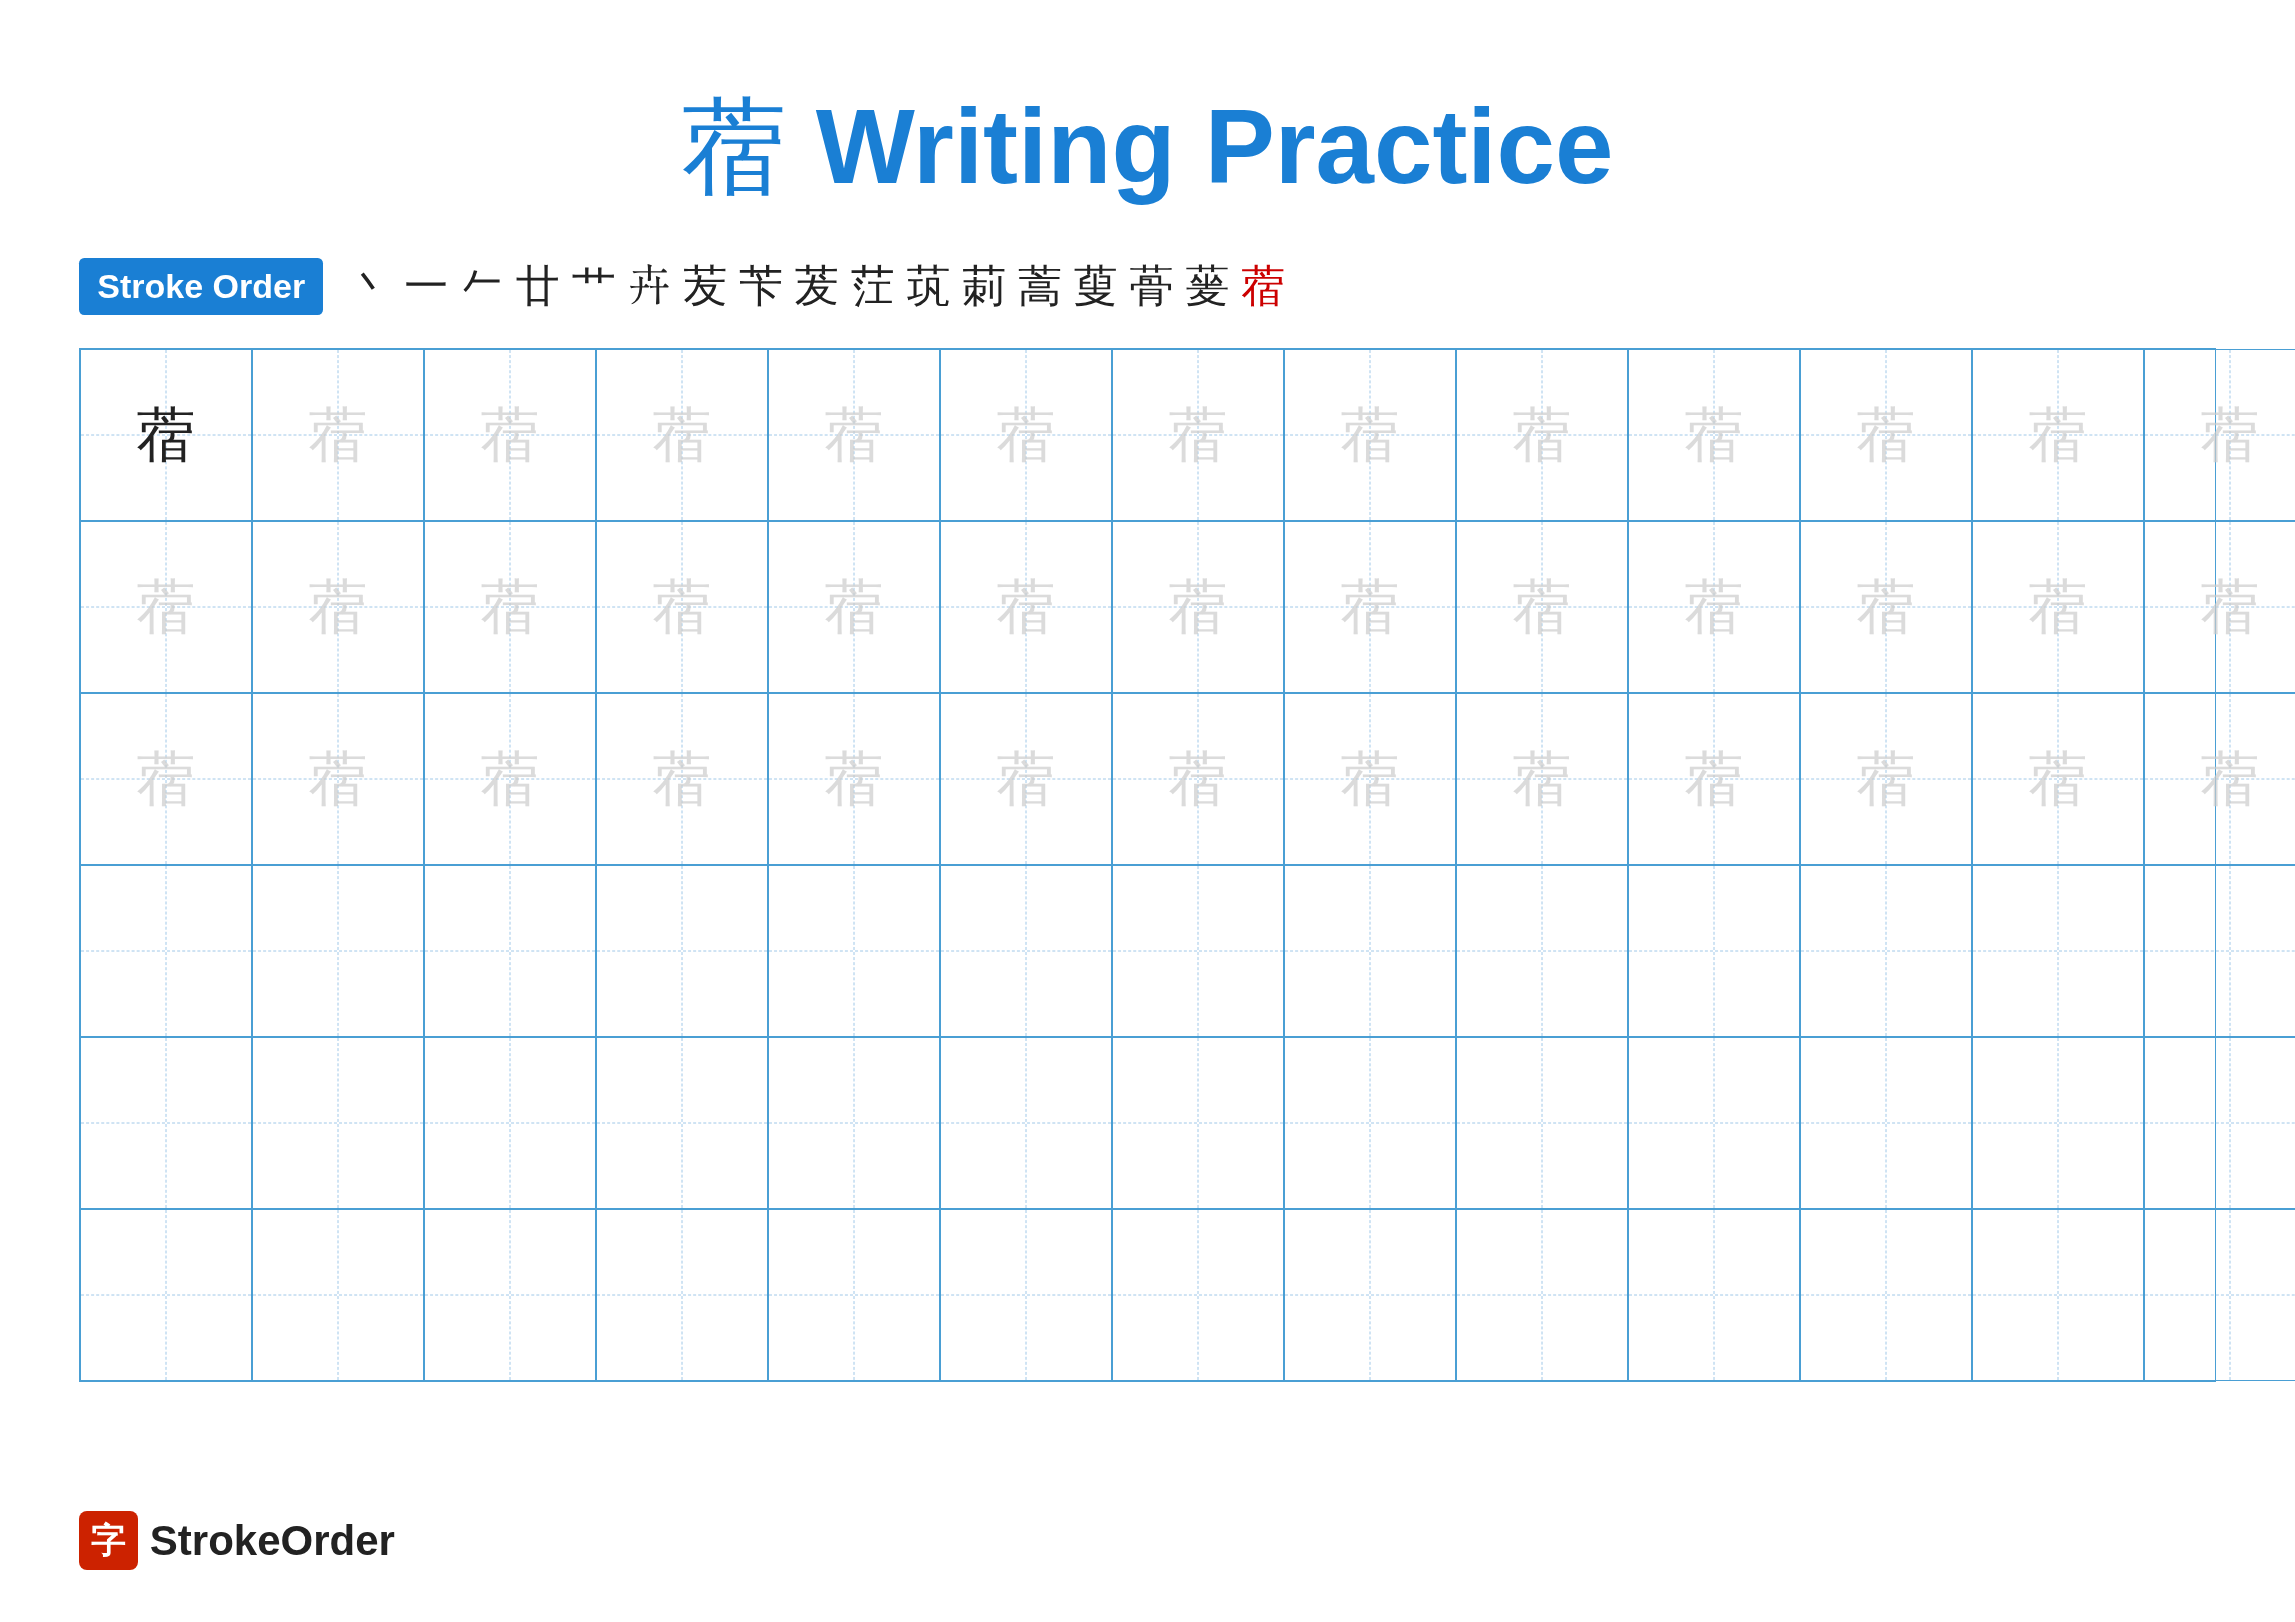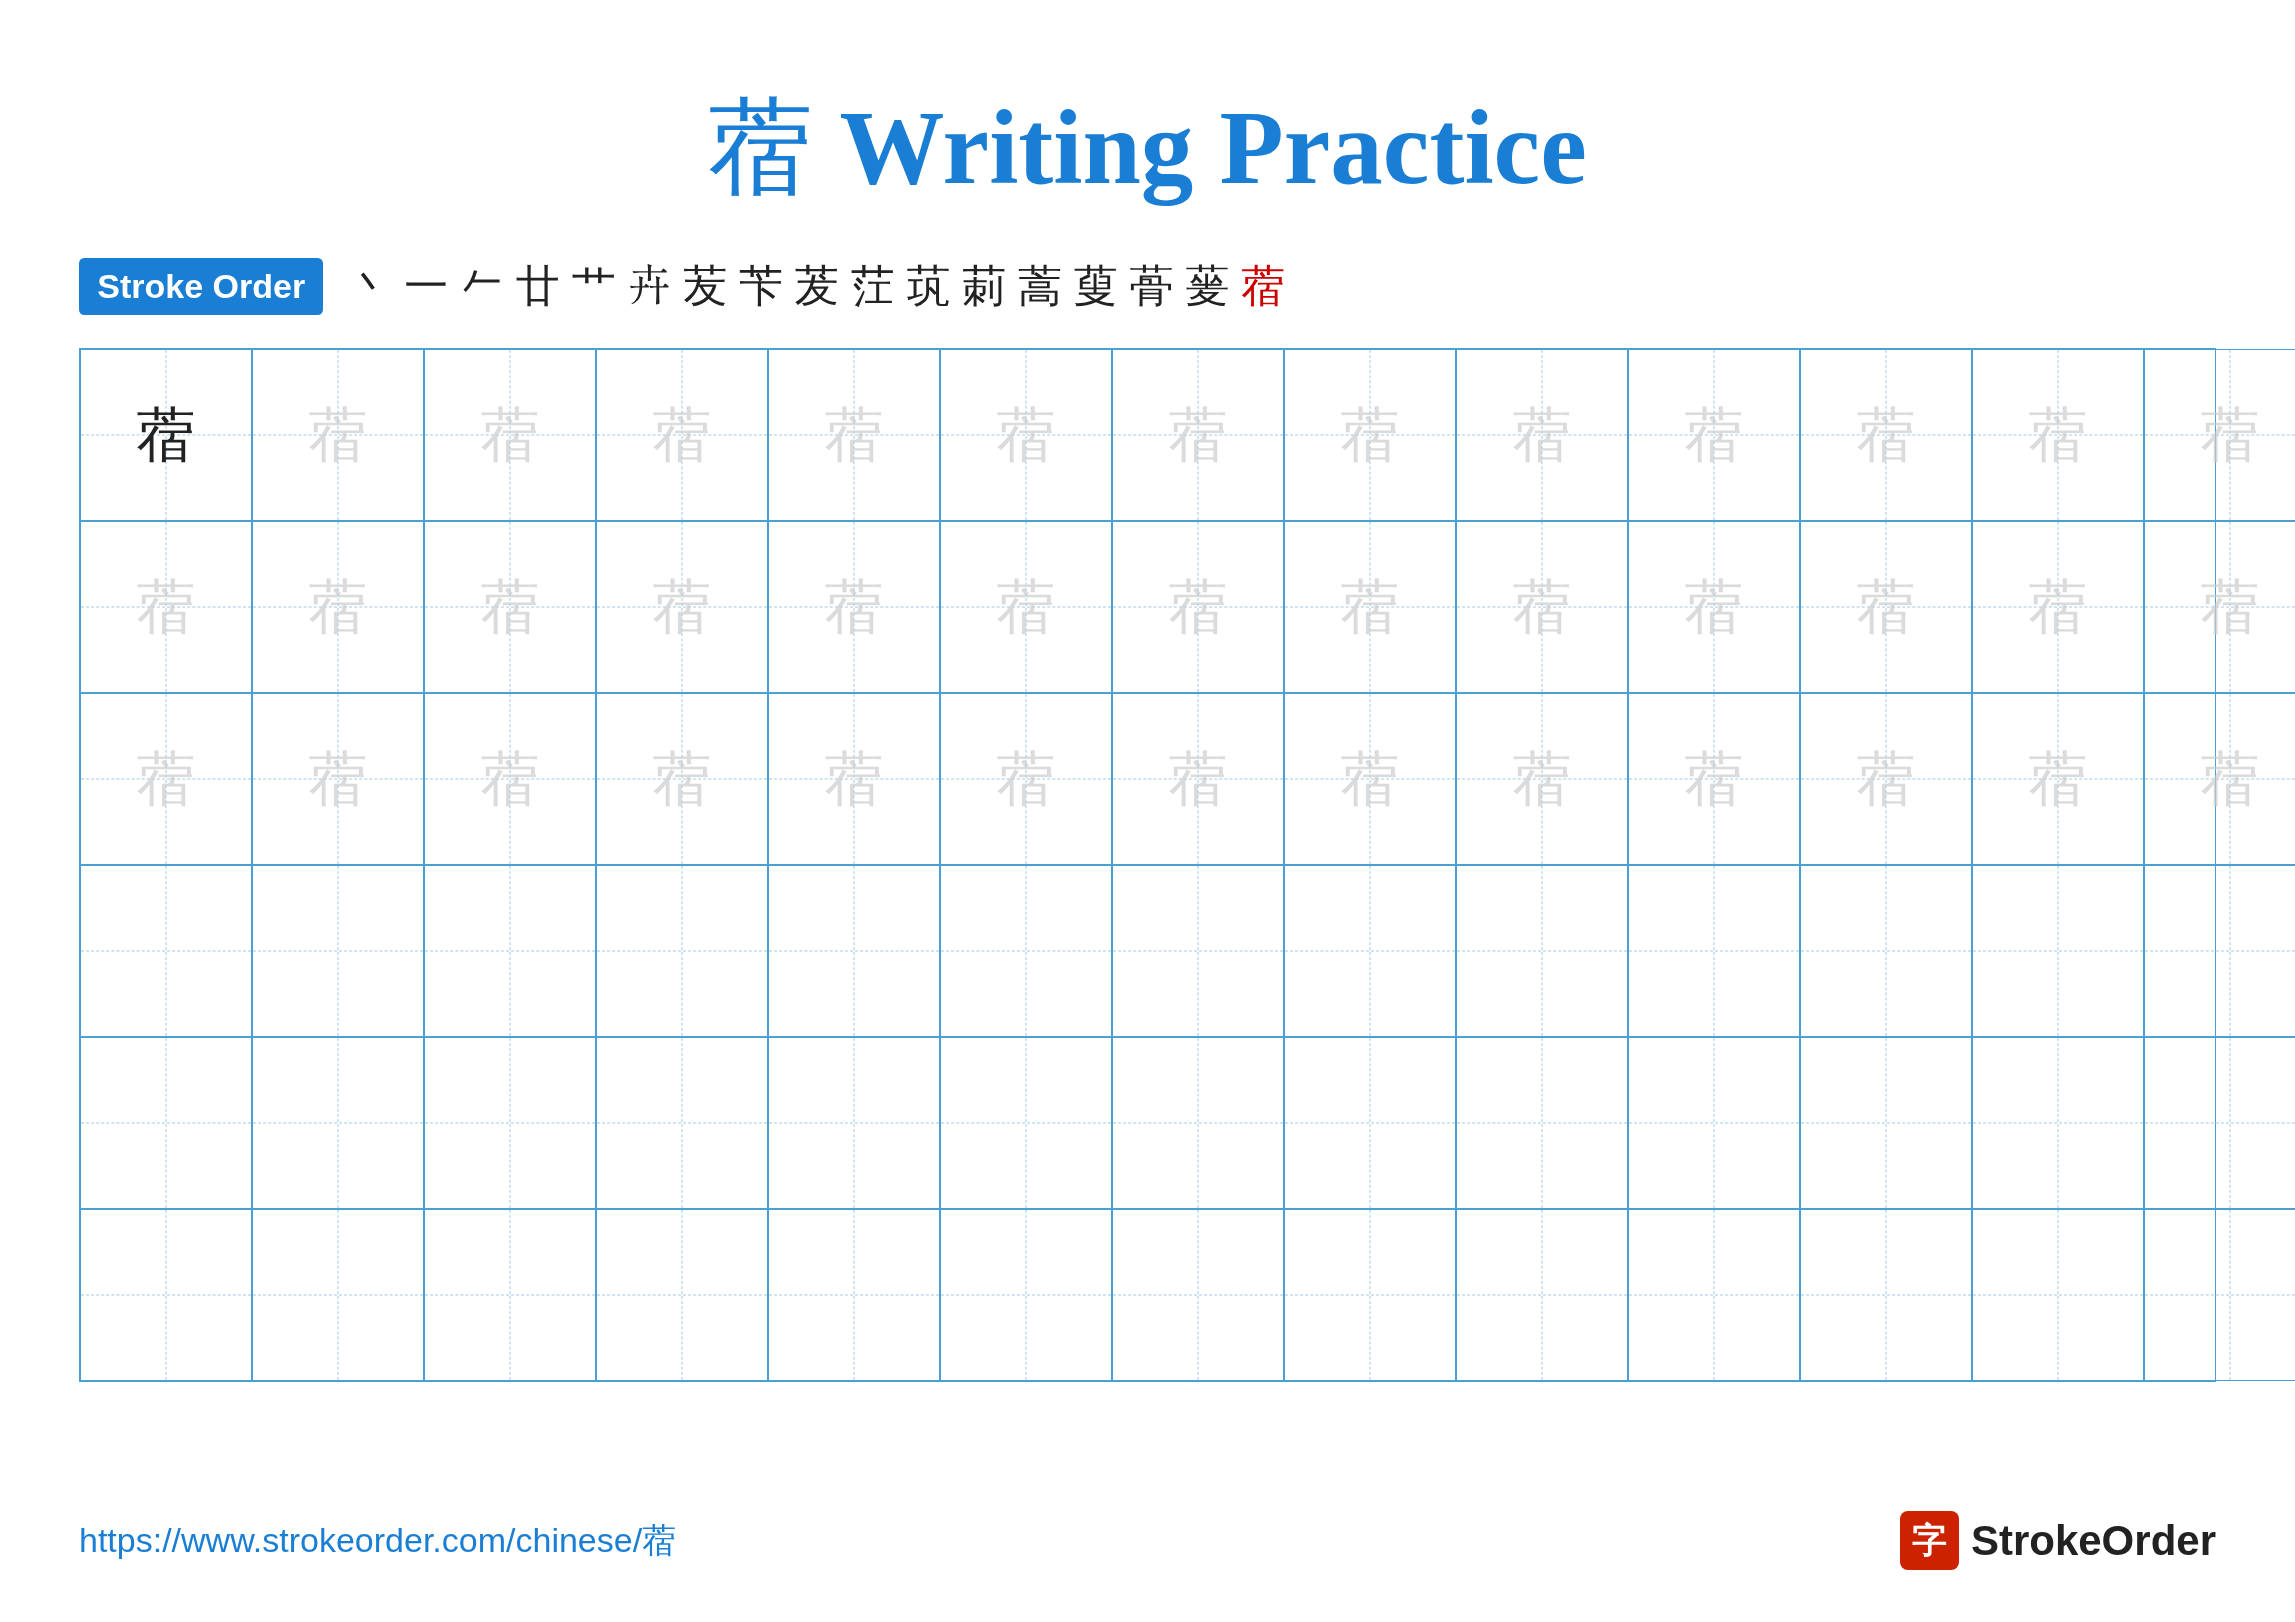--- a/index.html
+++ b/index.html
@@ -28,21 +28,21 @@
     }
     .title-char {
       font-size: 105px;
       color: #1a7fd4;
       font-family: serif;
     }
     .title-text {
       font-size: 105px;
       color: #1a7fd4;
       font-weight: bold;
-      font-family: Liberation Serif, serif;
+      font-family: Liberation Sans, sans-serif;
     }
 
     
     .stroke-order-row {
       display: flex;
       align-items: center;
       margin-bottom: 33px;
       gap: 25px;
     }
     .stroke-order-badge {
@@ -352,21 +352,20 @@
       <div class="grid-cell"></div>
       <div class="grid-cell"></div>
       <div class="grid-cell"></div>
       <div class="grid-cell"></div>
       <div class="grid-cell"></div>
       <div class="grid-cell"></div>
       <div class="grid-cell"></div>
     </div>
 
   <div class="footer">
-    <a class="footer-url" href="#">https://www.strokeorder.com/chinese/蓿</a>
     <div class="footer-logo">
       <div class="logo-icon">字</div>
       <span class="logo-text">StrokeOrder</span>
     </div>
   </div>
 
 </div>
 
 
 </body></html>

